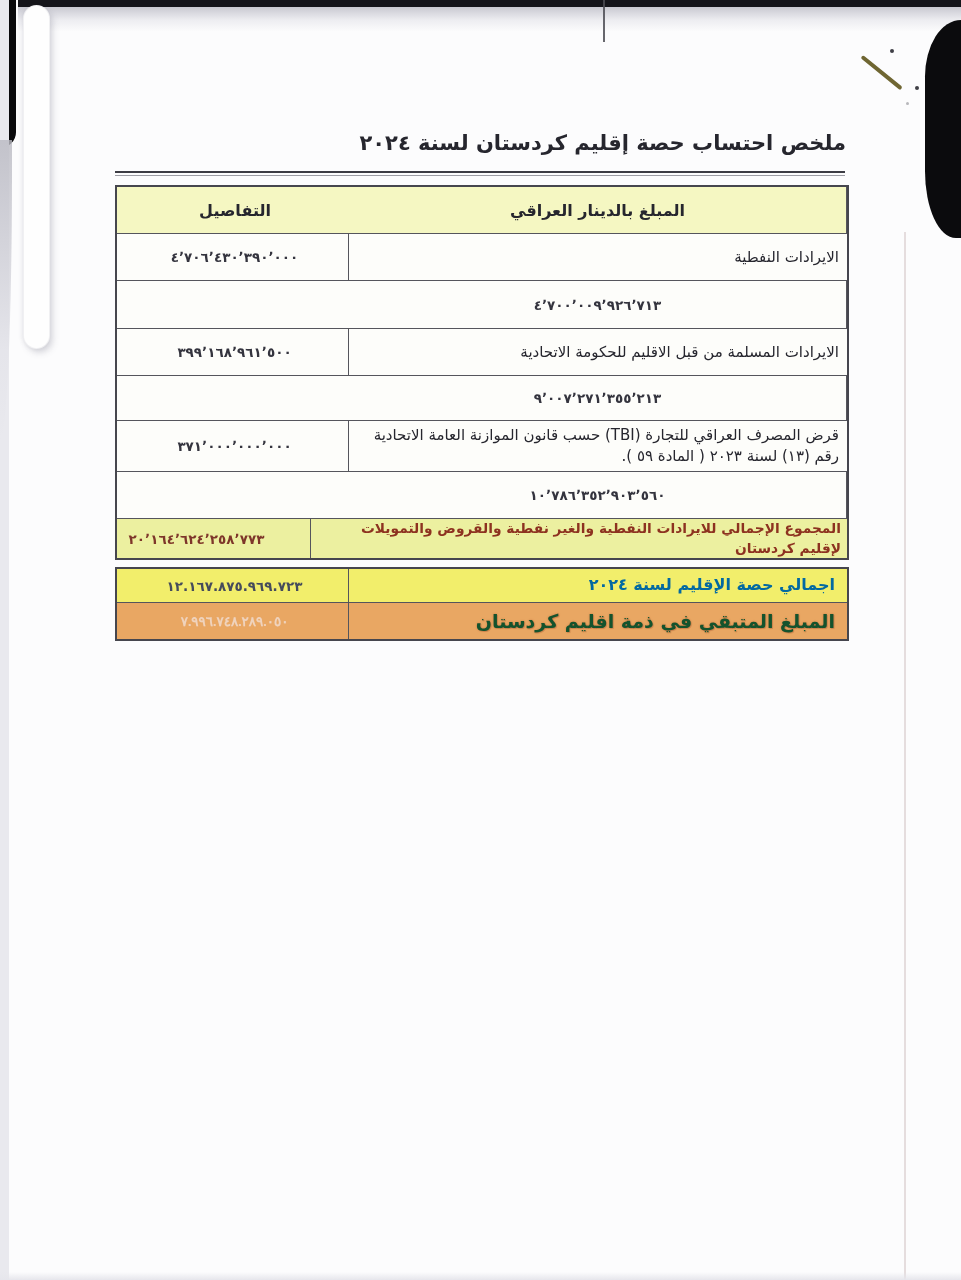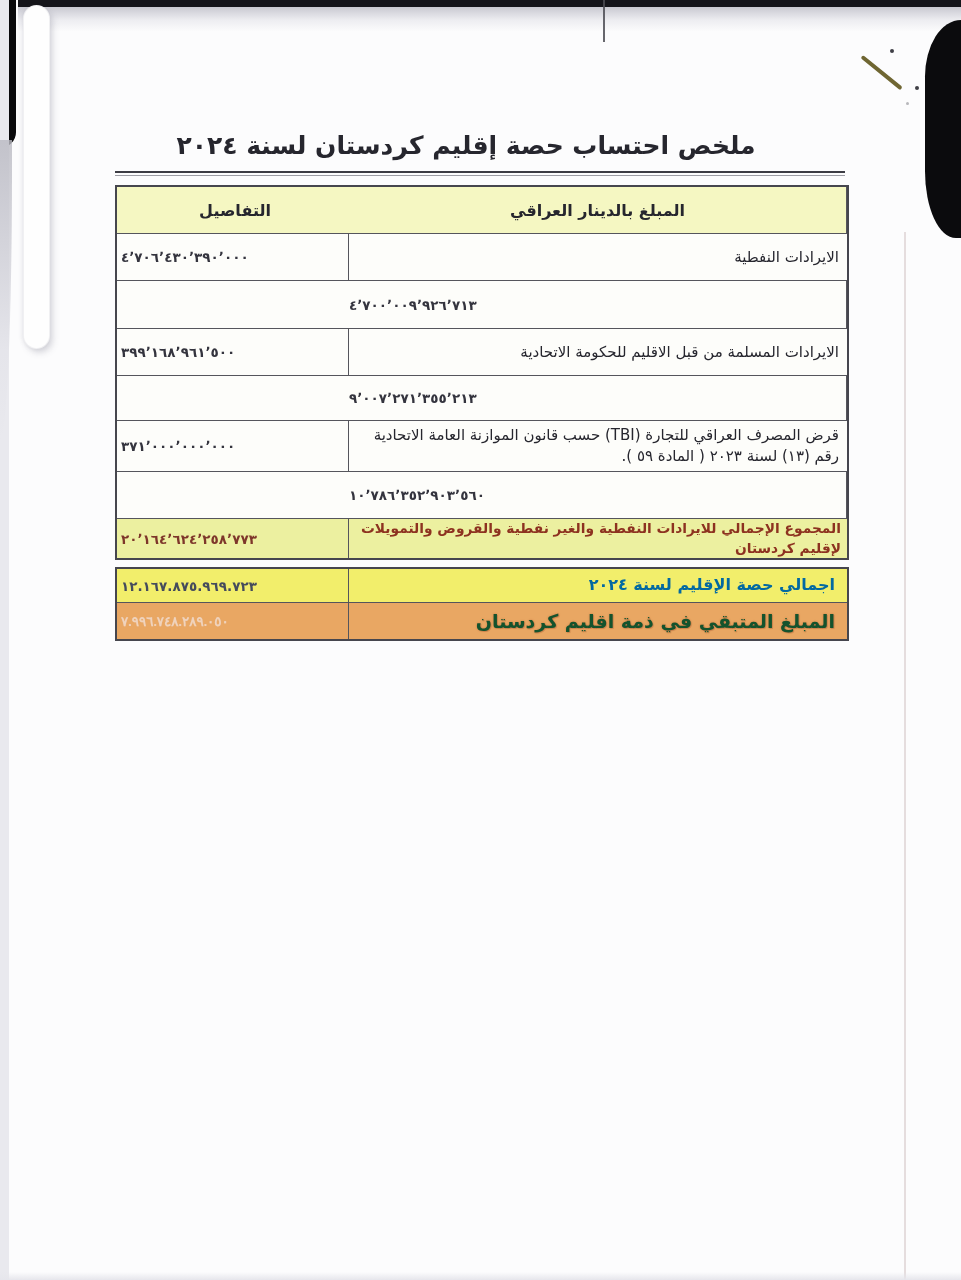--- a/index.html
+++ b/index.html
@@ -25,39 +25,39 @@
   .right-blob{position:absolute;right:0;top:20px;width:36px;height:218px;background:#0b0b0d;
     border-top-left-radius:70px 110px;border-bottom-left-radius:60px 130px;}
   .fold-line{position:absolute;left:904px;top:232px;width:2px;height:1048px;background:#ded3d3;opacity:.75;}
   .bottom-shade{position:absolute;left:0;bottom:0;width:100%;height:8px;background:linear-gradient(rgba(220,220,228,0),#e6e6ec);}
   .pen-stroke{position:absolute;left:863px;top:55px;width:51px;height:4px;border-radius:3px;
     background:#6f6632;transform:rotate(39deg);transform-origin:left top;}
   .pen-dot-a{position:absolute;left:890px;top:49px;width:4px;height:4px;border-radius:50%;background:#3f3f46;}
   .pen-dot-b{position:absolute;left:915px;top:86px;width:4px;height:4px;border-radius:50%;background:#3f3f46;}
   .pen-dot-c{position:absolute;left:906px;top:102px;width:3px;height:3px;border-radius:50%;background:#9a9aa0;opacity:.7;}
   
-  .doc-title{position:absolute;left:101px;top:131px;width:730px;text-align:center;
-    font-size:25px;font-weight:bold;color:#26262e;letter-spacing:.5px;}
+  .doc-title{position:absolute;left:116px;top:131px;width:730px;
+    font-size:21px;font-weight:bold;color:#26262e;letter-spacing:.5px;}
   .title-rule-a{position:absolute;left:115px;top:171px;width:730px;height:2px;background:#3c3c44;}
   .title-rule-b{position:absolute;left:115px;top:175px;width:730px;height:1px;background:#9d9da5;}
   
   .main-table{position:absolute;left:115px;top:185px;width:730px;border:2px solid #46464e;
     background:#fdfdfb;}
   .t-row{display:grid;grid-template-columns:498px 228px;border-bottom:1px solid #55555c;}
   .t-row:last-child{border-bottom:none;}
   .cell{display:flex;align-items:center;min-height:100%;}
   .cell.details{border-inline-end:none;}
-  .cell.amount{border-inline-start:1.5px solid #55555c;justify-content:flex-end;}
+  .cell.amount{border-inline-start:1.5px solid #55555c;justify-content:center;}
   .hdr .details,.hdr .amount{justify-content:center;font-weight:bold;font-size:16px;color:#26262e;}
   .hdr{background:#f5f7c2;height:46px;}
   .r-std{background:#fdfdfa;}
   .h46{height:46px;} .h47{height:47px;} .h44{height:44px;} .h50{height:50px;}
   .lbl{font-size:15px;font-weight:400;color:#26262e;padding:4px 8px;line-height:1.4;text-align:right;}
   .num{font-size:13.5px;font-weight:600;color:#34343e;letter-spacing:2px;white-space:nowrap;}
-  .total-row{background:#ecf0a0;height:39px;}
+  .total-row{background:#ecf0a0;height:39px;gap:38px;}
   .total-row .lbl{font-size:13.8px;font-weight:bold;color:#8d3220;padding:2px 6px;}
   .total-row .num{color:#7e362a;}
   .summary-table{position:absolute;left:115px;top:567px;width:730px;border:2px solid #46464e;}
   .share-row{background:#f2ee6b;height:33px;}
   .share-row .lbl{font-size:16px;font-weight:bold;color:#0369a1;padding:2px 12px;}
   .share-row .num{color:#454b5c;}
   .remain-row{background:#e9a763;height:36px;}
   .remain-row .lbl{font-size:19px;font-weight:bold;color:#14532d;padding:2px 12px;
     text-shadow:0 0 2px rgba(150,60,30,.45),1px 1px 0 rgba(150,70,40,.25);}
   .remain-row .num{color:#f0d3bc;text-shadow:0 0 1px rgba(230,190,160,.6);font-family:Liberation Serif, serif;}

